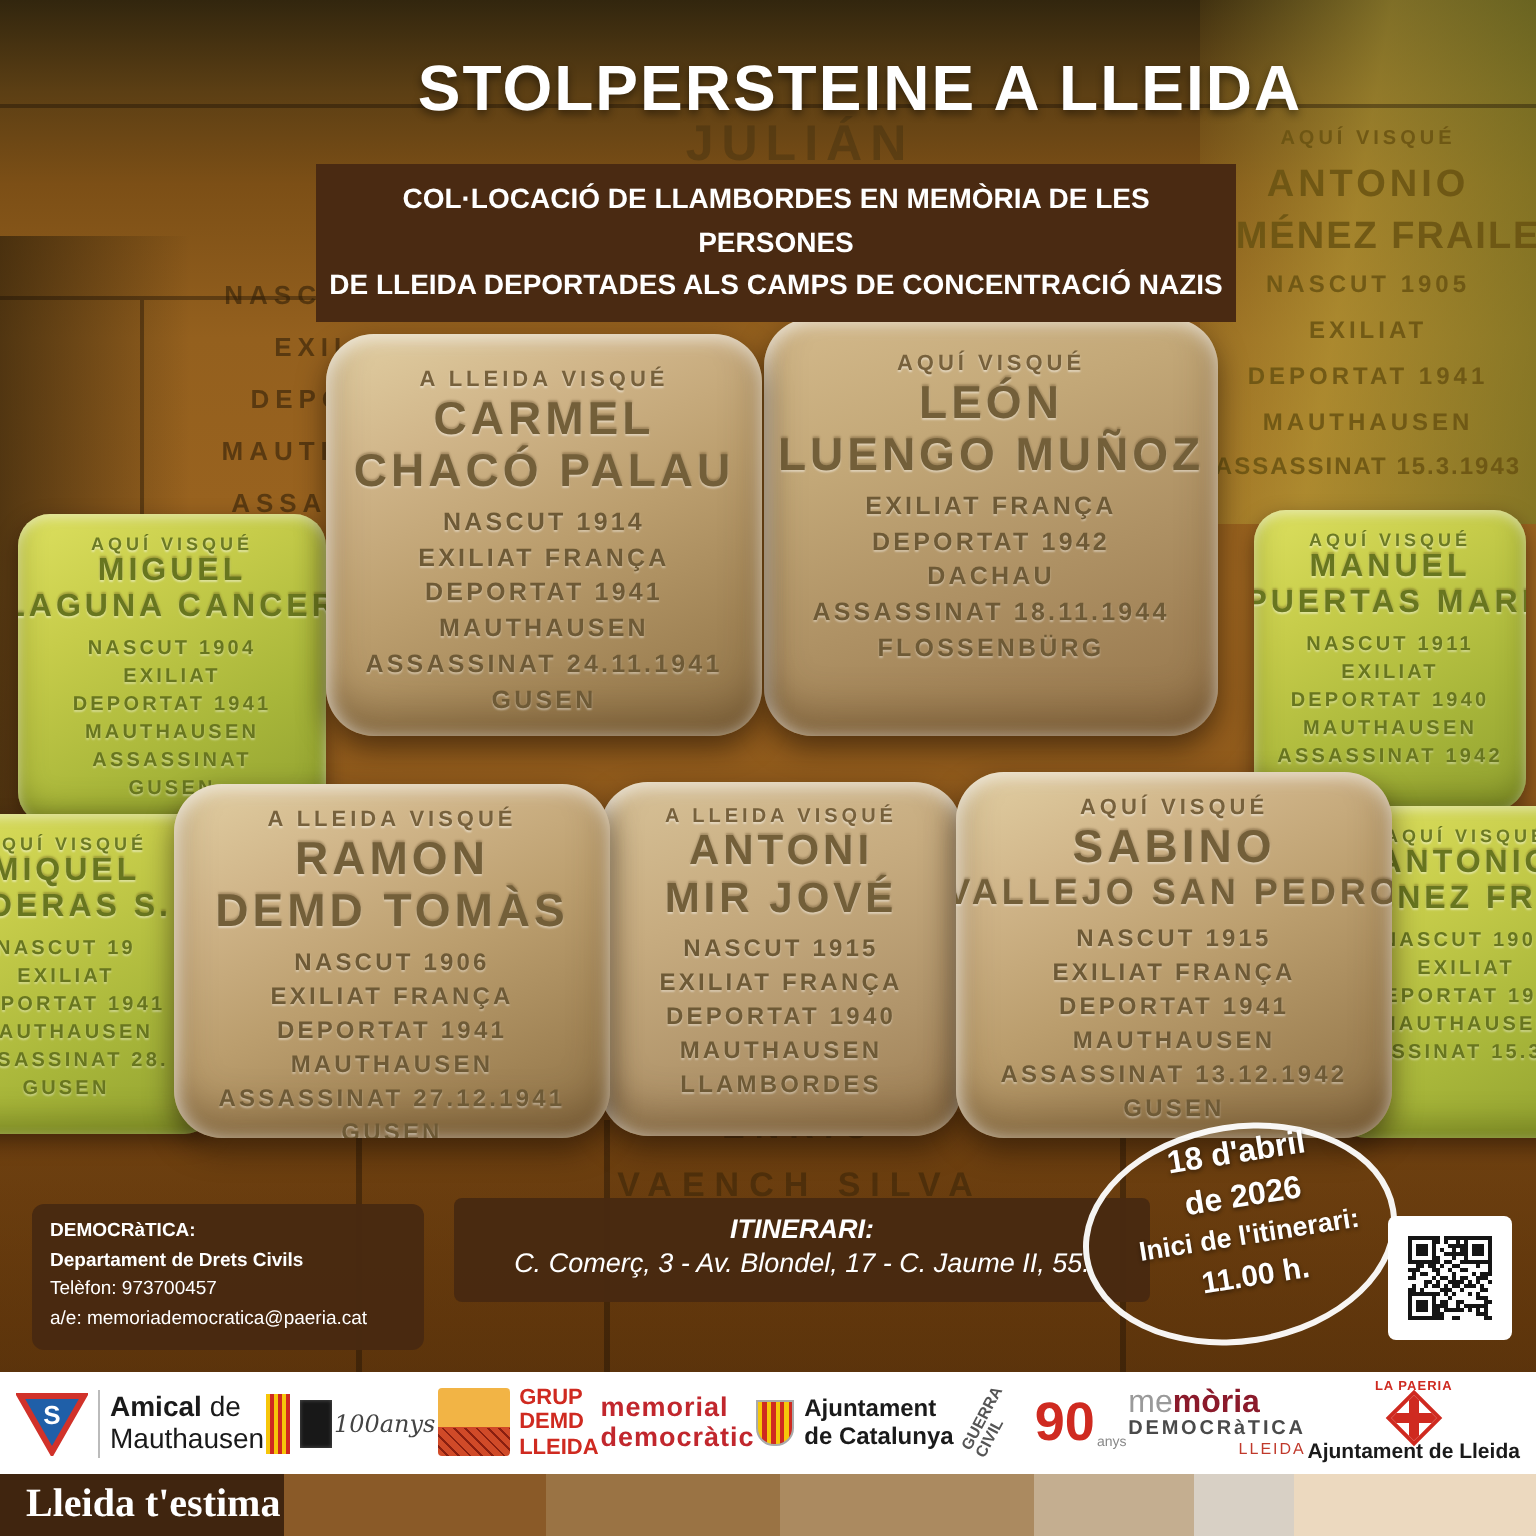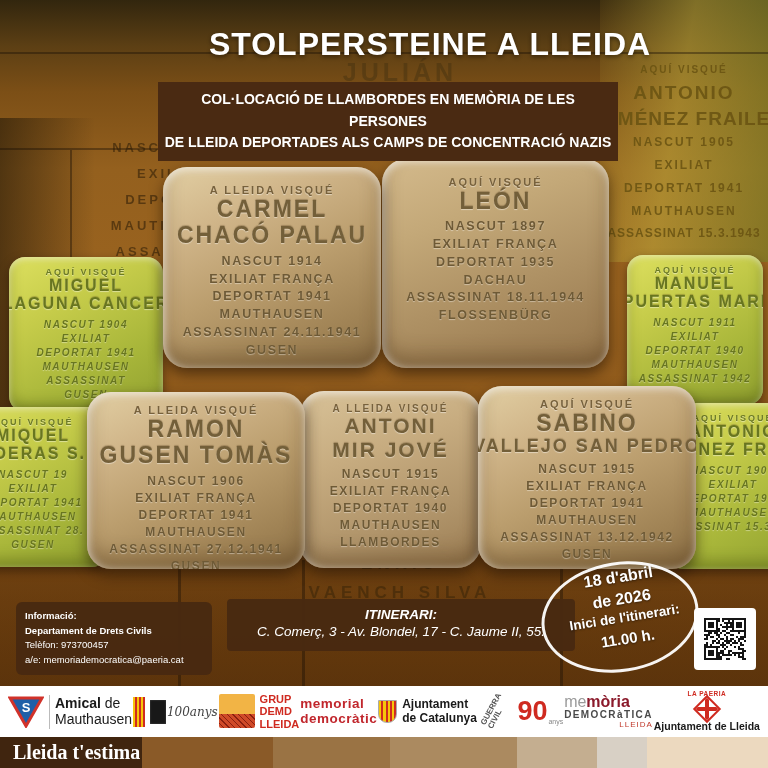--- a/index.html
+++ b/index.html
@@ -30,21 +30,21 @@
     text-shadow:0 1px 1px rgba(255,255,255,.45),0 -1px 1px rgba(60,40,10,.28);white-space:nowrap;}
   .s-name.sm{font-size:18px;}
   .s-lines{margin-top:4px;}
   .s-line{font-size:12.5px;font-weight:bold;letter-spacing:1.6px;color:#6e5a36;line-height:1.42;
     text-shadow:0 1px 1px rgba(255,255,255,.4);white-space:nowrap;}
   .stone.green{border-radius:16px;
     background:linear-gradient(150deg,#dde05f 0%,#c6cc4a 32%,#a8b63a 68%,#90a030 100%);
     box-shadow:inset 0 2px 6px rgba(255,255,255,.5),inset 0 -8px 14px rgba(70,80,10,.4),0 4px 10px rgba(25,12,4,.5);}
   .stone.green .s-header{font-size:9px;margin-top:10px;color:#6c7a24;}
   .stone.green .s-name{font-size:16px;color:#68761f;}
-  .stone.green .s-line{font-size:10px;color:#68761f;line-height:1.4;font-style:italic;}
+  .stone.green .s-line{font-size:10px;color:#68761f;line-height:1.4;}
   
   .title{position:absolute;left:0;top:26px;width:768px;text-align:center;color:#fff;
     font-size:32px;font-weight:700;letter-spacing:1px;text-shadow:0 2px 4px rgba(0,0,0,.45);z-index:6;margin-left:46px;}
   .subtitle{position:absolute;left:158px;top:82px;width:452px;background:#4a2a12;color:#fff;
     text-align:center;font-weight:bold;font-size:14px;line-height:1.55;padding:7px 4px;z-index:6;}
   .infobox{position:absolute;left:16px;top:602px;width:178px;background:rgba(72,41,17,.97);
     border-radius:6px;color:#fff;font-size:9.5px;line-height:1.55;padding:7px 9px;z-index:7;}
   .infobox .b{font-weight:bold;}
   .itinbox{position:absolute;left:227px;top:599px;width:348px;height:44px;background:rgba(72,41,17,.97);
     border-radius:4px;color:#fff;text-align:center;font-style:italic;padding-top:8px;z-index:7;}
@@ -202,24 +202,24 @@
       <div class="s-line">DEPORTAT 1941</div>
       <div class="s-line">MAUTHAUSEN</div>
       <div class="s-line">ASSASSINAT 15.3.1943</div>
     </div>
   </div>
 
   <div class="stone" style="left:382px;top:159px;width:227px;height:209px;z-index:3;
        background:linear-gradient(160deg,#d4ba8c 0%,#c3a878 30%,#ae9164 60%,#937349 100%);">
     <div class="s-header">AQUÍ VISQUÉ</div>
     <div class="s-name">LEÓN</div>
-    <div class="s-lines">
-      <div class="s-line">NASCUT 1897</div>
+    <div class="s-name">LUENGO MUÑOZ</div>
+    <div class="s-lines">
       <div class="s-line">EXILIAT FRANÇA</div>
-      <div class="s-line">DEPORTAT 1935</div>
+      <div class="s-line">DEPORTAT 1942</div>
       <div class="s-line">DACHAU</div>
       <div class="s-line">ASSASSINAT 18.11.1944</div>
       <div class="s-line">FLOSSENBÜRG</div>
     </div>
   </div>
   <div class="stone" style="left:163px;top:167px;width:218px;height:201px;z-index:4;">
     <div class="s-header">A LLEIDA VISQUÉ</div>
     <div class="s-name">CARMEL</div>
     <div class="s-name">CHACÓ PALAU</div>
     <div class="s-lines">
@@ -241,21 +241,21 @@
       <div class="s-line" style="font-size:12px;">NASCUT 1915</div>
       <div class="s-line" style="font-size:12px;">EXILIAT FRANÇA</div>
       <div class="s-line" style="font-size:12px;">DEPORTAT 1940</div>
       <div class="s-line" style="font-size:12px;">MAUTHAUSEN</div>
       <div class="s-line" style="font-size:12px;">LLAMBORDES</div>
     </div>
   </div>
   <div class="stone" style="left:87px;top:392px;width:218px;height:177px;z-index:4;">
     <div class="s-header" style="margin-top:12px;">A LLEIDA VISQUÉ</div>
     <div class="s-name">RAMON</div>
-    <div class="s-name">GUSEN TOMÀS</div>
+    <div class="s-name">DEMD TOMÀS</div>
     <div class="s-lines">
       <div class="s-line" style="font-size:12px;">NASCUT 1906</div>
       <div class="s-line" style="font-size:12px;">EXILIAT FRANÇA</div>
       <div class="s-line" style="font-size:12px;">DEPORTAT 1941</div>
       <div class="s-line" style="font-size:12px;">MAUTHAUSEN</div>
       <div class="s-line" style="font-size:12px;">ASSASSINAT 27.12.1941</div>
       <div class="s-line" style="font-size:12px;">GUSEN</div>
     </div>
   </div>
   <div class="stone" style="left:478px;top:386px;width:218px;height:183px;z-index:4;">
@@ -266,21 +266,21 @@
       <div class="s-line" style="font-size:12px;">NASCUT 1915</div>
       <div class="s-line" style="font-size:12px;">EXILIAT FRANÇA</div>
       <div class="s-line" style="font-size:12px;">DEPORTAT 1941</div>
       <div class="s-line" style="font-size:12px;">MAUTHAUSEN</div>
       <div class="s-line" style="font-size:12px;">ASSASSINAT 13.12.1942</div>
       <div class="s-line" style="font-size:12px;">GUSEN</div>
     </div>
   </div>
 
   <div class="infobox">
-    <div class="b">Informació:</div>
+    <div class="b">DEMOCRàTICA:</div>
     <div class="b">Departament de Drets Civils</div>
     <div>Telèfon: 973700457</div>
     <div>a/e: memoriademocratica@paeria.cat</div>
   </div>
   <div class="itinbox">
     <div class="lbl">ITINERARI:</div>
     <div class="route">C. Comerç, 3 - Av. Blondel, 17 - C. Jaume II, 55.</div>
   </div>
   <div class="date-ellipse"></div>
   <div class="date-text">

